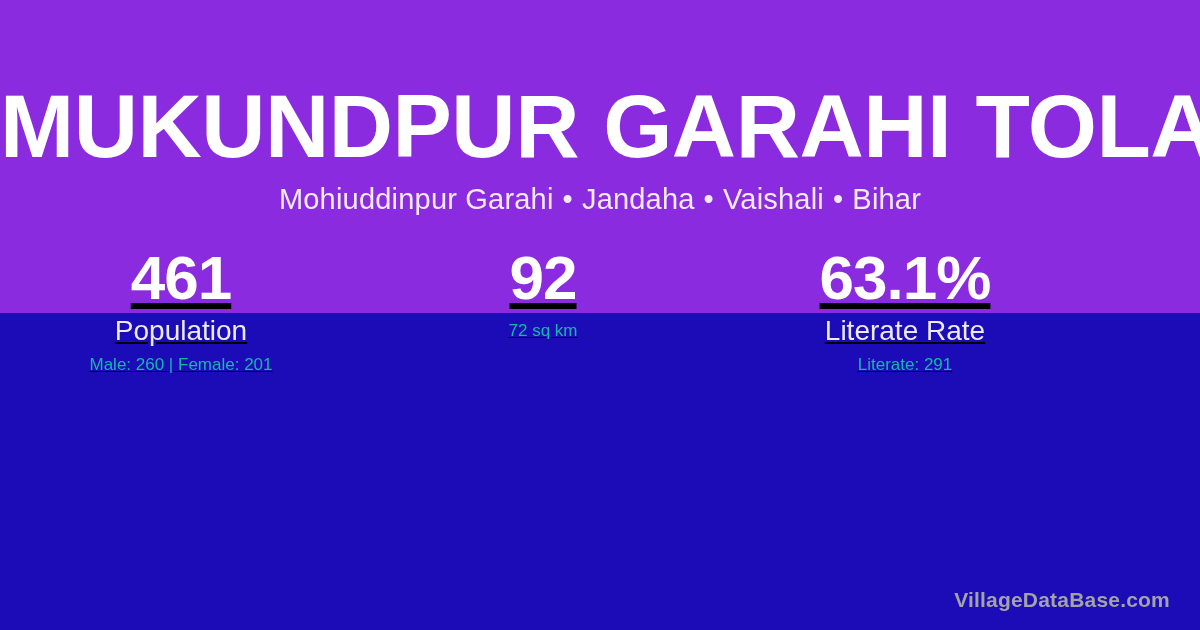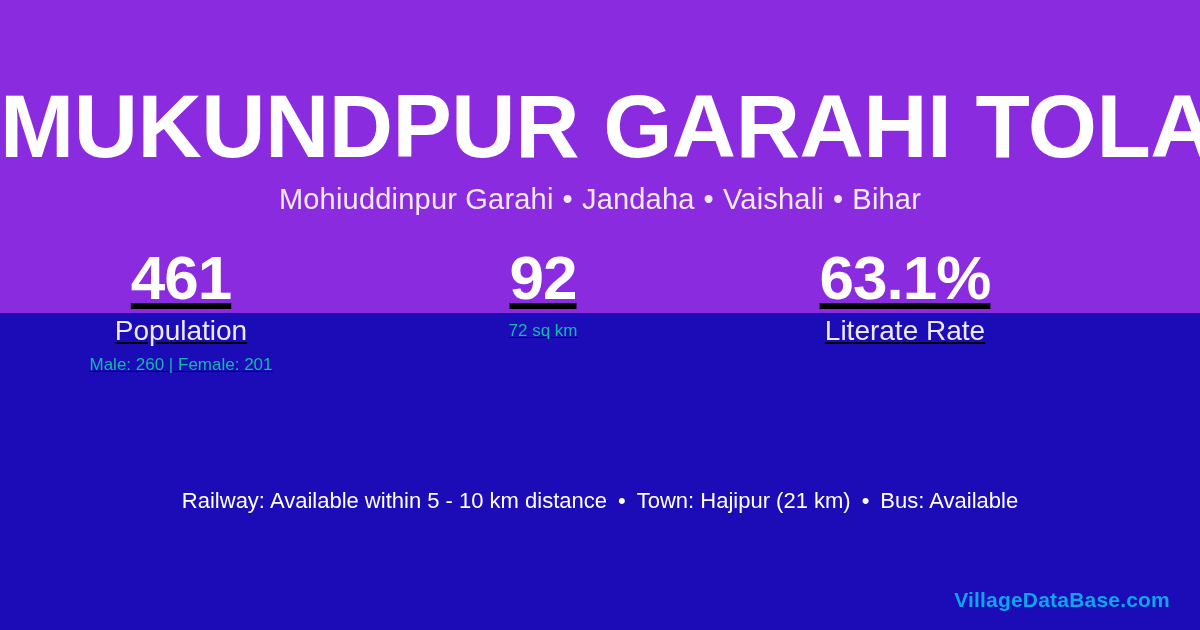--- a/index.html
+++ b/index.html
@@ -128,21 +128,21 @@
   }
 
   
   .footer {
     position: absolute;
     right: 30px;
     bottom: 17px;
     font-size: 21px;
     line-height: 26px;
     font-weight: 700;
-    color: #0ea5e9;
+    color: #a3a3a3;
     letter-spacing: 0.2px;
   }
 </style>
 </head>
 <body>
 
 <div class="card">
 
   <div class="band-purple"></div>
 
@@ -163,21 +163,21 @@
     </div>
 
     <div class="stat">
       <div class="stat-value">92</div>
       <div class="stat-sub">72 sq km</div>
     </div>
 
     <div class="stat">
       <div class="stat-value">63.1%</div>
       <div class="stat-label">Literate Rate</div>
+      <div class="stat-sub">Literate: 291</div>
     </div>
 
   </div>
 
-  <div class="amenities"><span>Railway: Available within 5 - 10 km distance</span><span class="sep">•</span><span>Town: Hajipur (21 km)</span><span class="sep">•</span><span>Bus: Available</span></div>
 
   <div class="footer">VillageDataBase.com</div>
 
 </div>
 
 </body></html>

